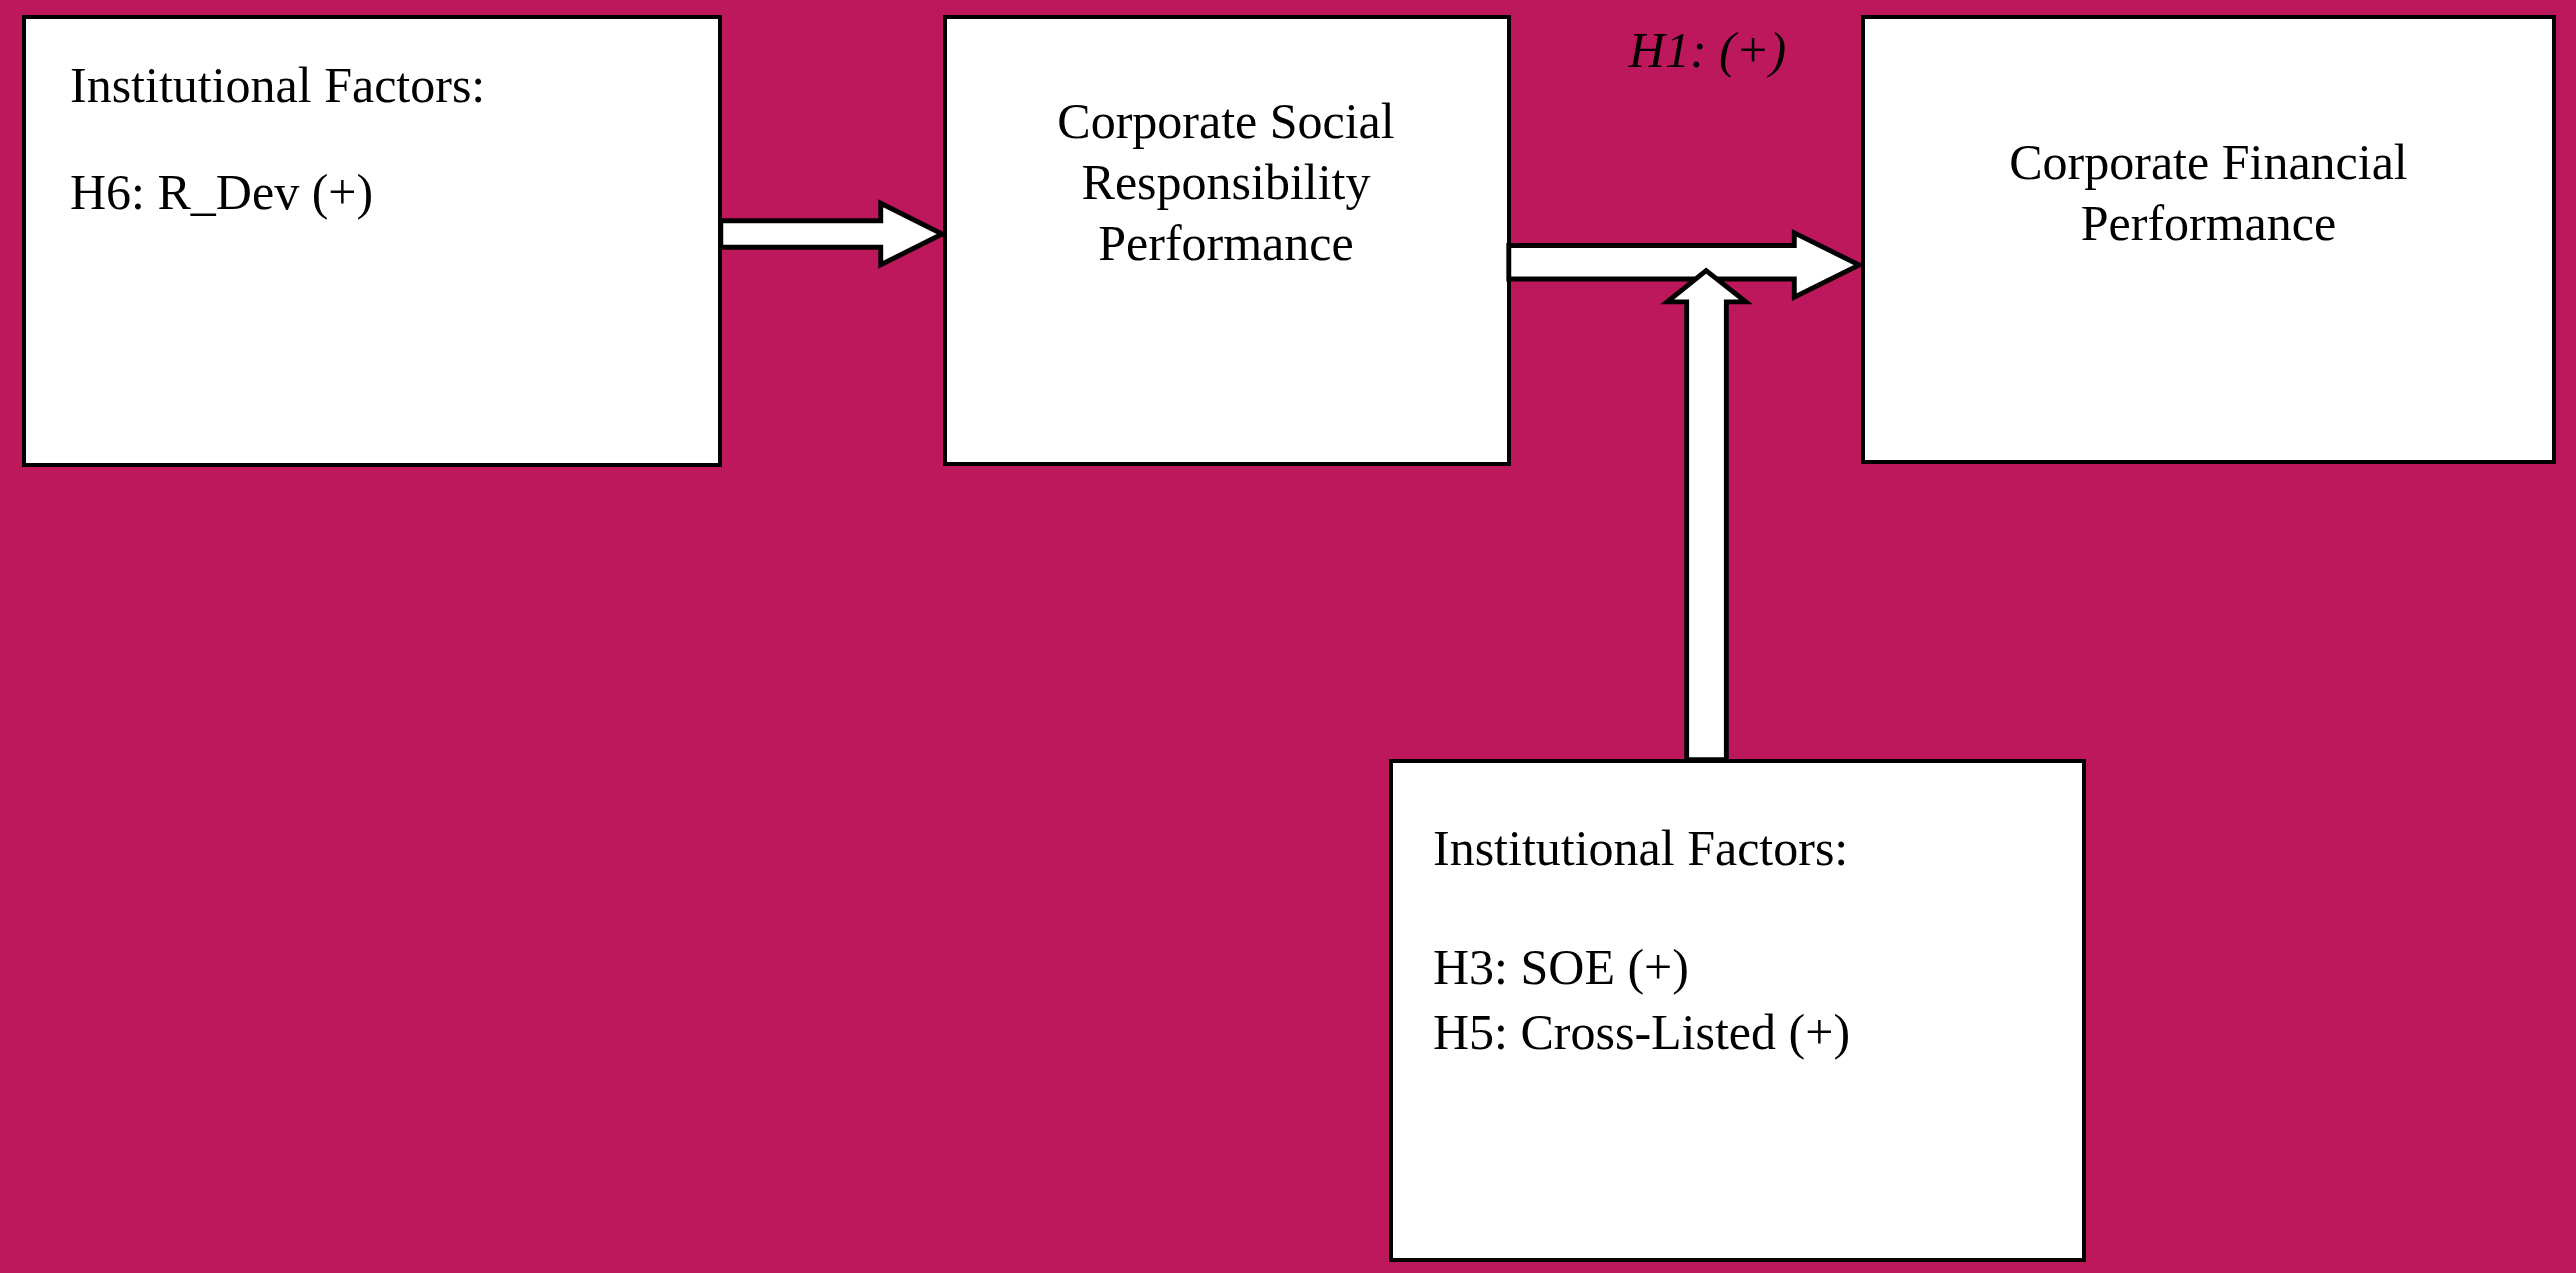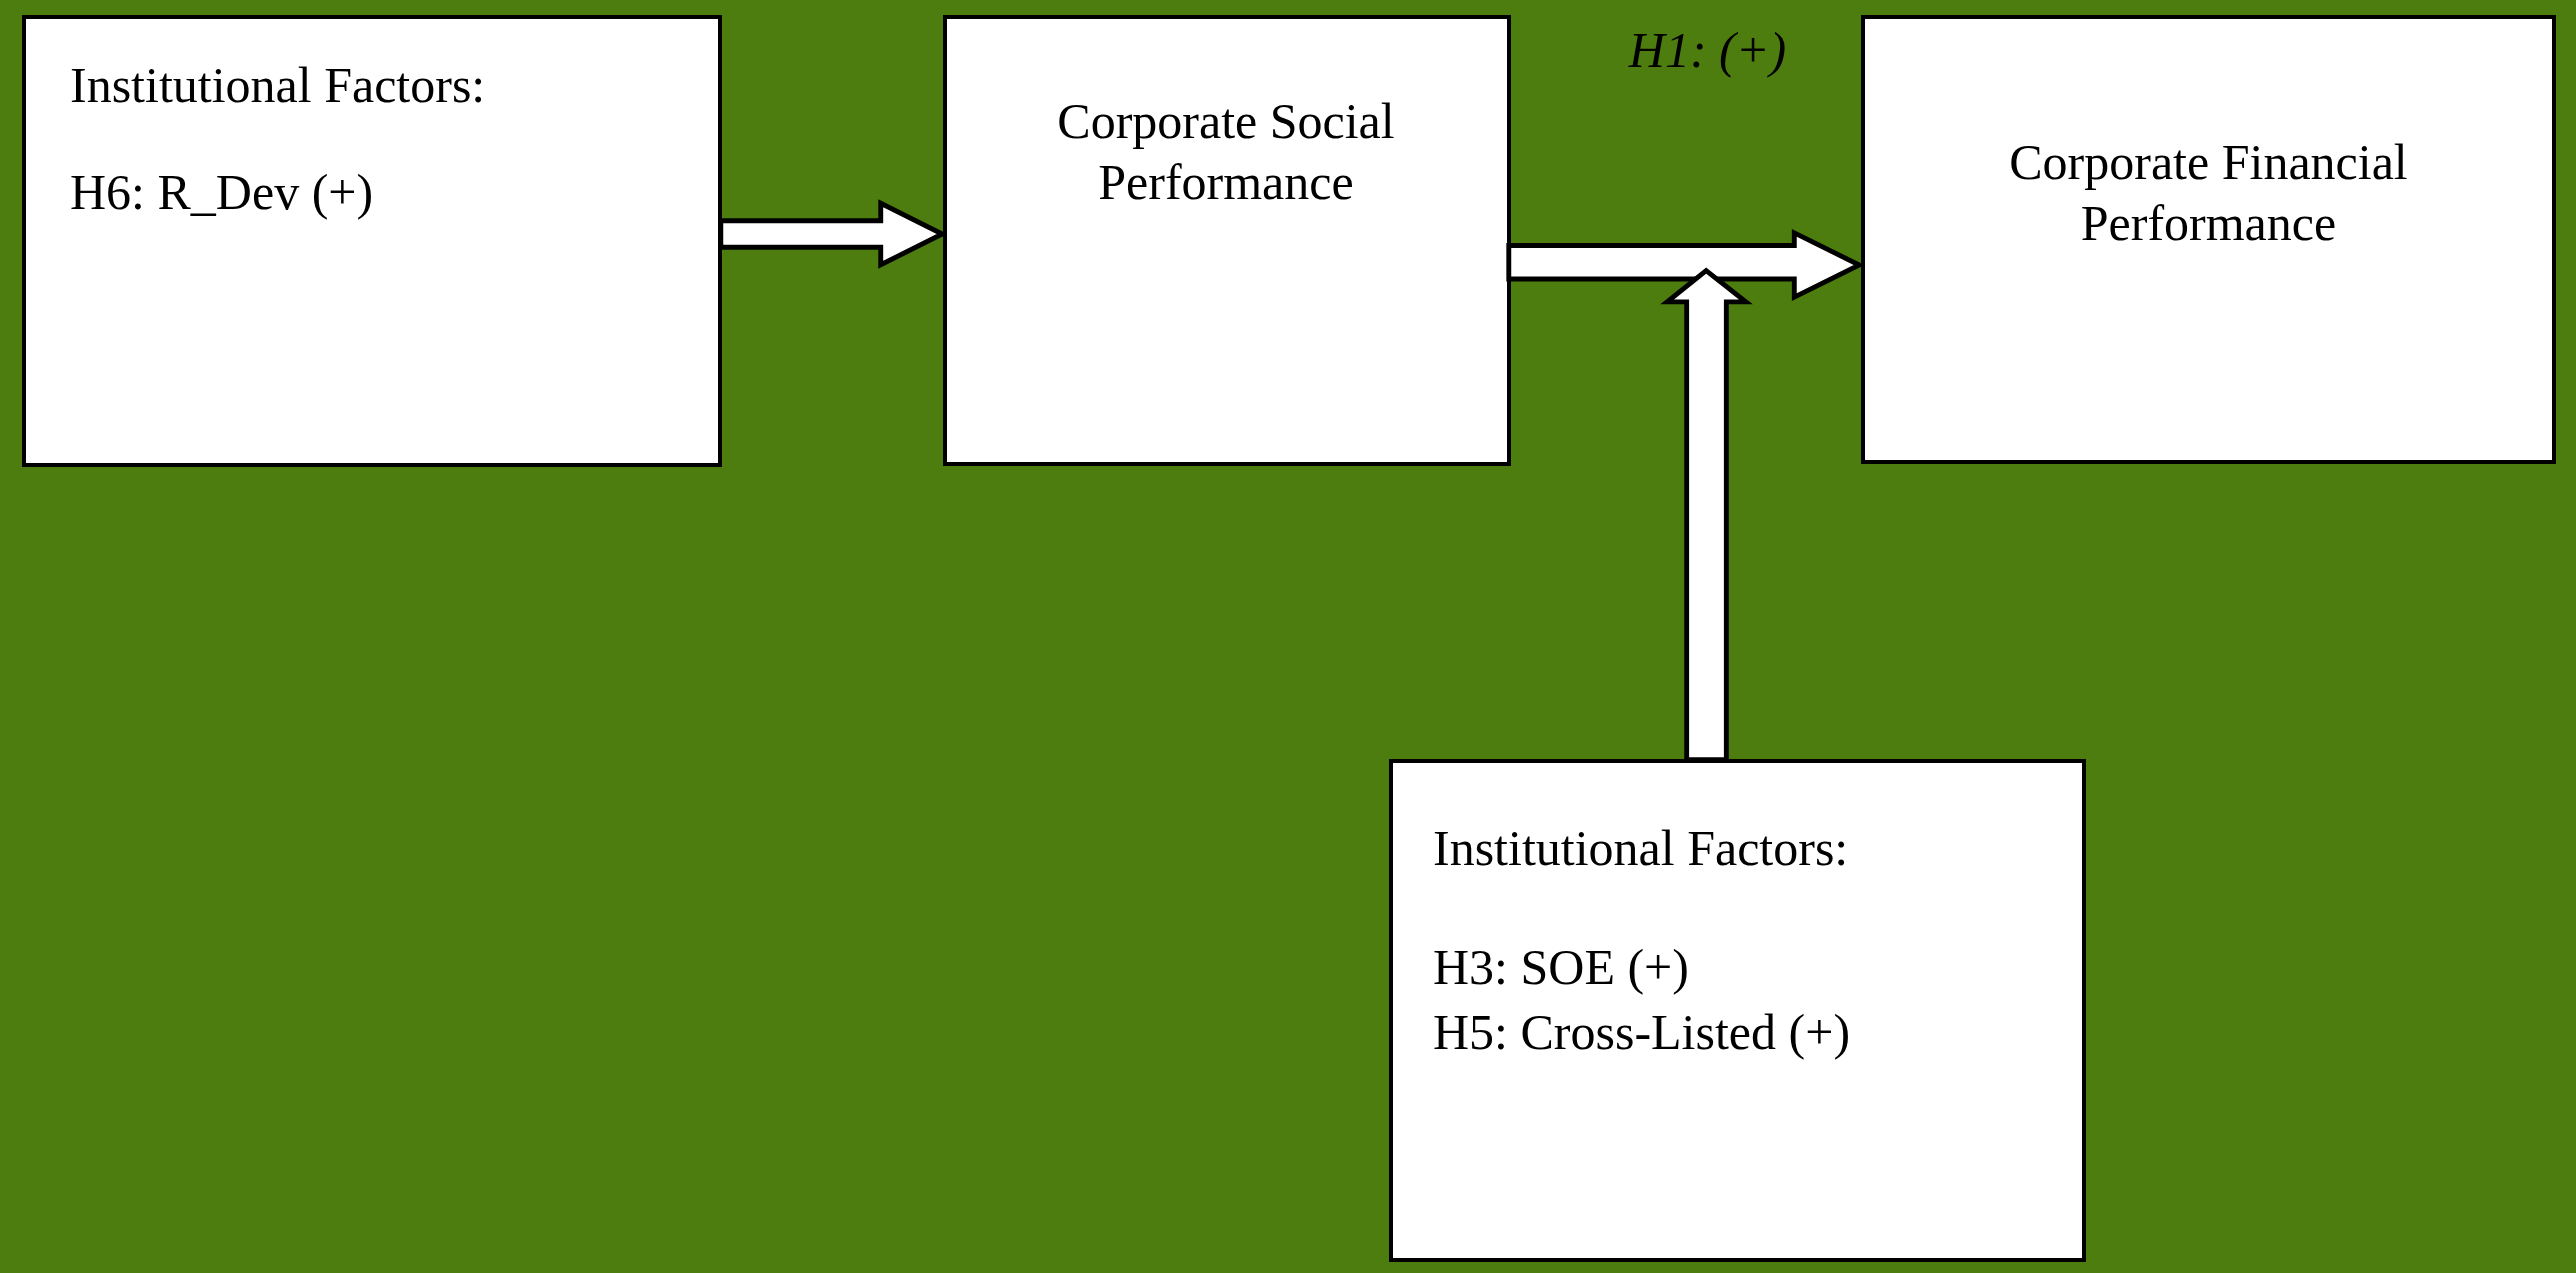--- a/index.html
+++ b/index.html
@@ -8,21 +8,21 @@
     background: #ffffff;
   }
   body {
     font-family: "Liberation Serif", "DejaVu Serif", serif;
     color: #000000;
   }
   #canvas {
     position: relative;
     width: 2576px;
     height: 1273px;
-    background: #4d7c0f;
+    background: #be185d;
     overflow: hidden;
   }
   .node-box {
     position: absolute;
     box-sizing: border-box;
     border: 4.9px solid #000000;
     background: #ffffff;
   }
   .box-text {
     position: absolute;
@@ -99,20 +99,21 @@
   </div>
 
   <svg class="arrow-svg" id="arrow-inst1-to-csr" viewBox="0 0 325 100" width="227" height="70">
     <path d="M 4 31 L 233 31 L 233 6 L 321 50 L 233 94 L 233 69 L 4 69 Z"></path>
   </svg>
 
   <div class="node-box" id="box-csr"></div>
 
   <div class="box-text" id="box-csr-label">
     <div>Corporate Social</div>
+    <div>Responsibility</div>
     <div>Performance</div>
   </div>
 
   <div class="edge-label" id="label-h1">H1: (+)</div>
 
   <svg class="arrow-svg" id="arrow-csr-to-cfp" viewBox="0 0 510 100" width="356" height="70">
     <path d="M 4 22 L 413 22 L 413 4 L 506 50 L 413 96 L 413 70 L 4 70 Z"></path>
   </svg>
 
   <svg class="arrow-svg" id="arrow-inst2-to-h1" viewBox="0 0 125 710" width="87" height="495">

